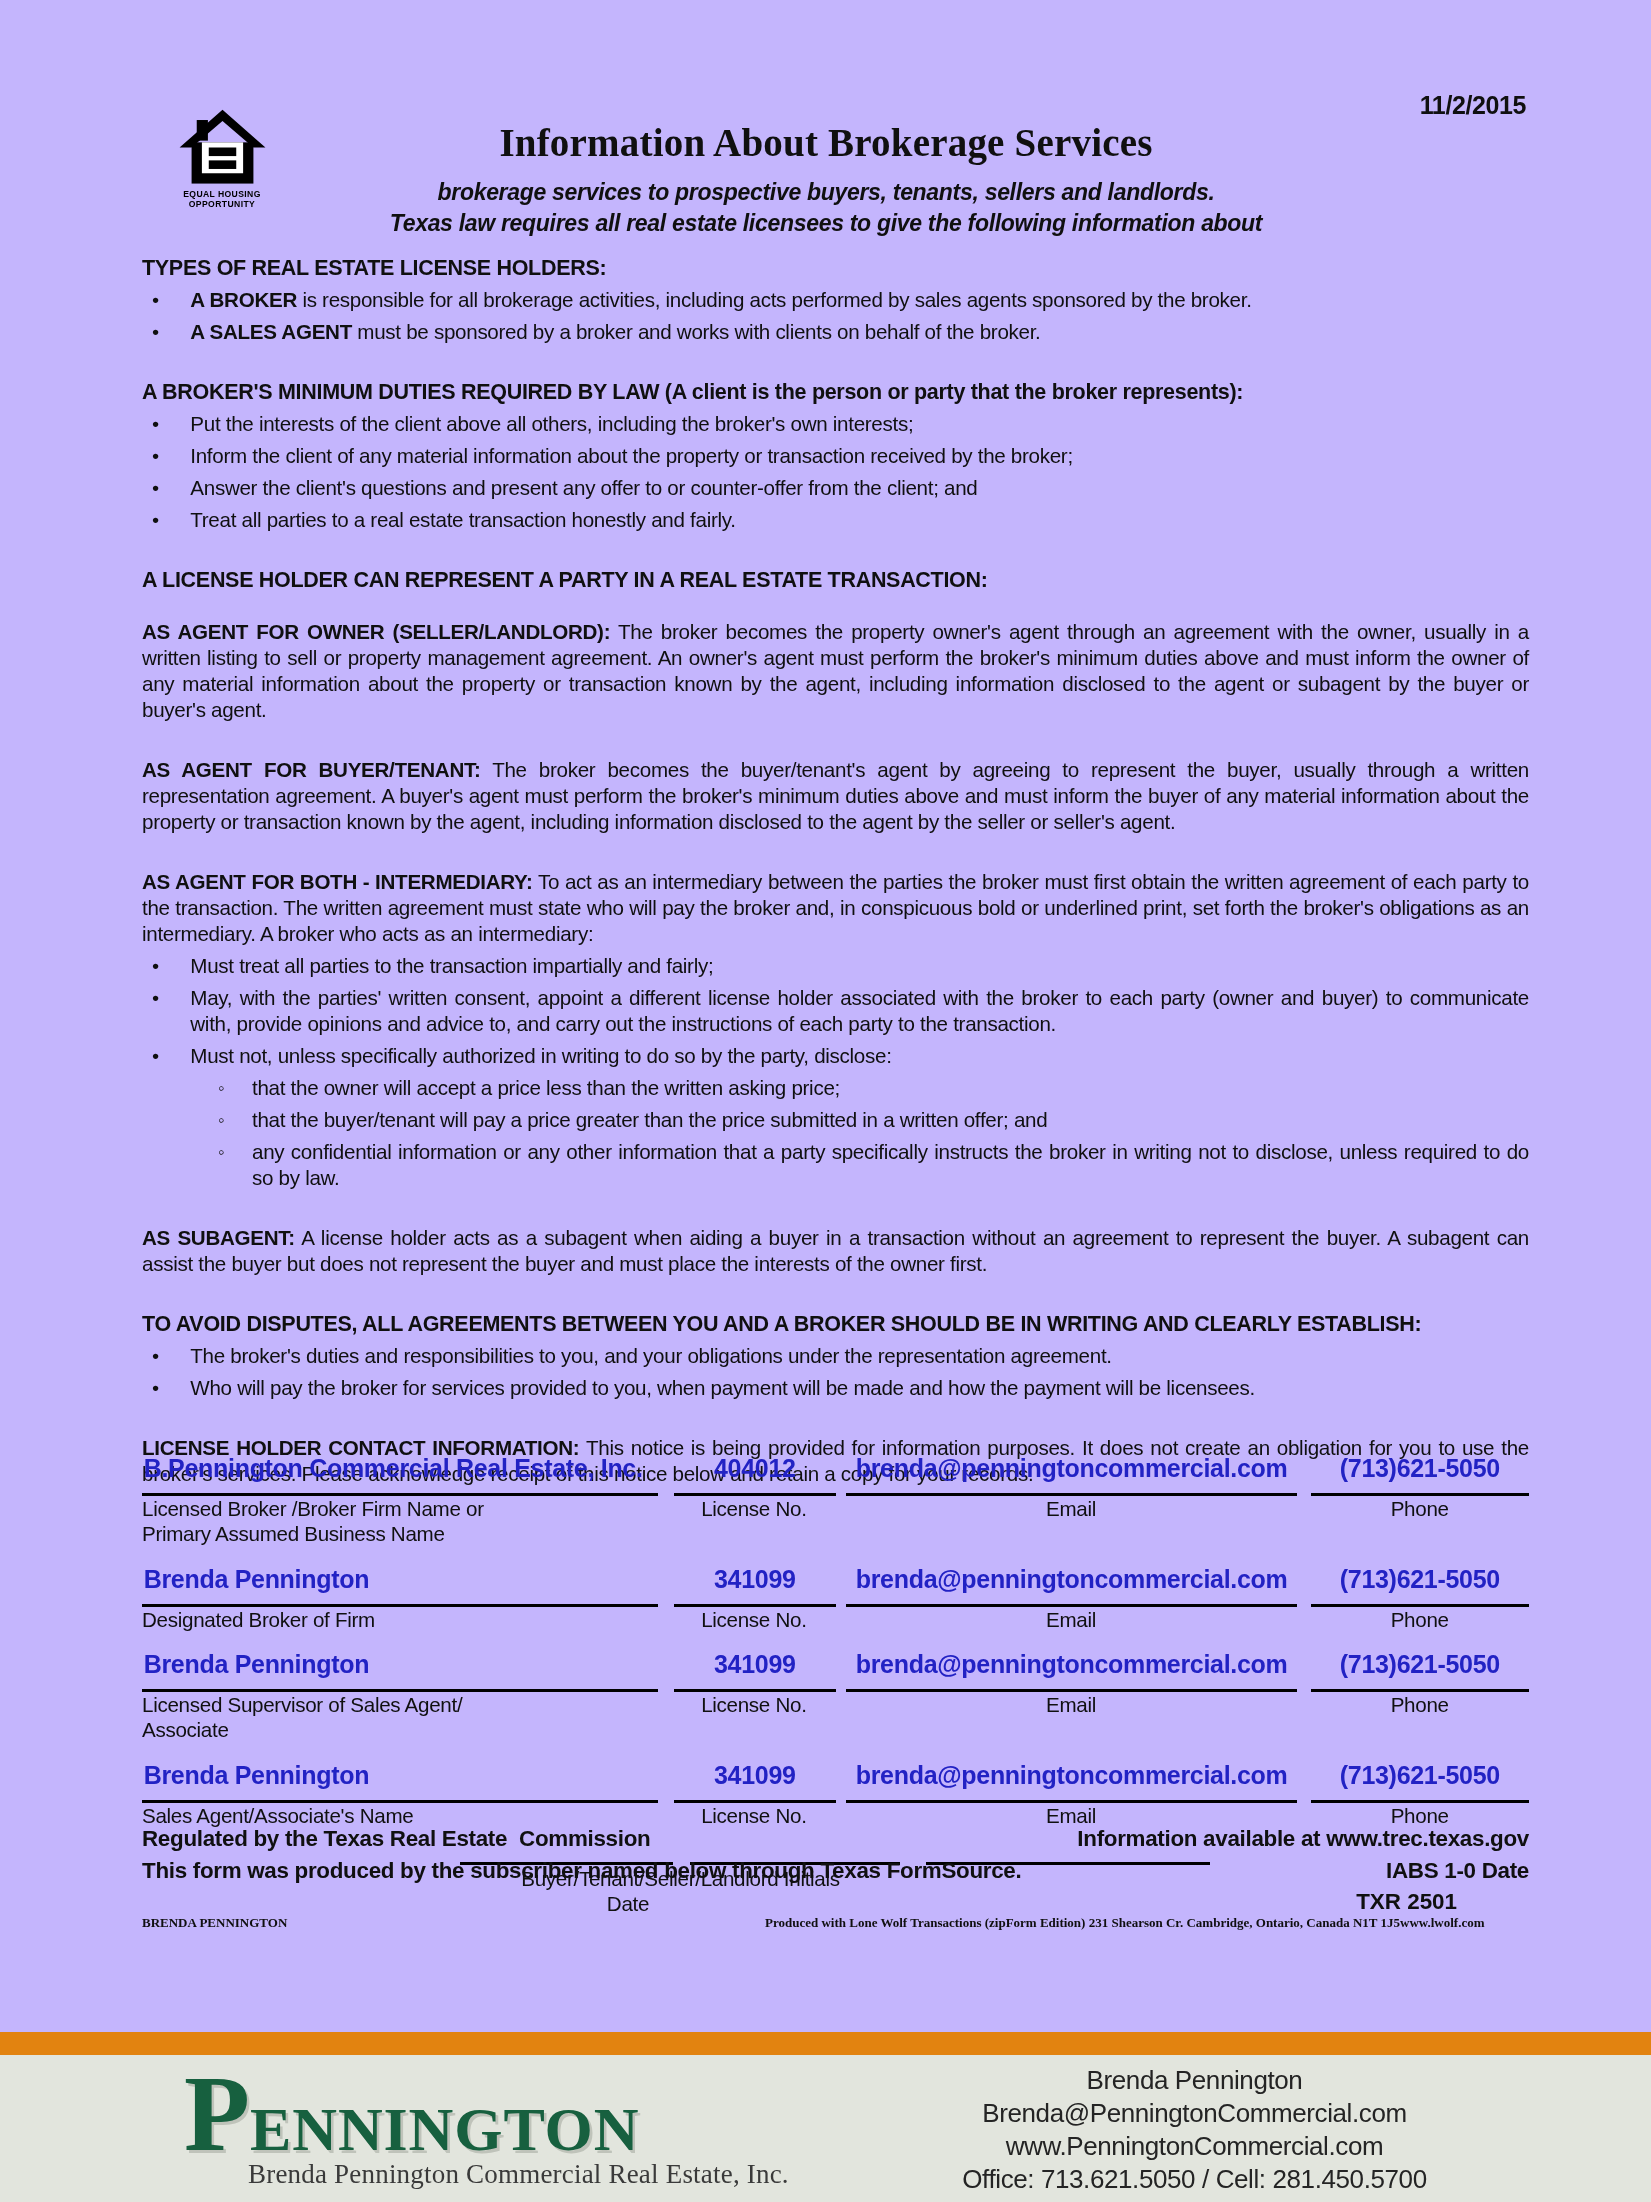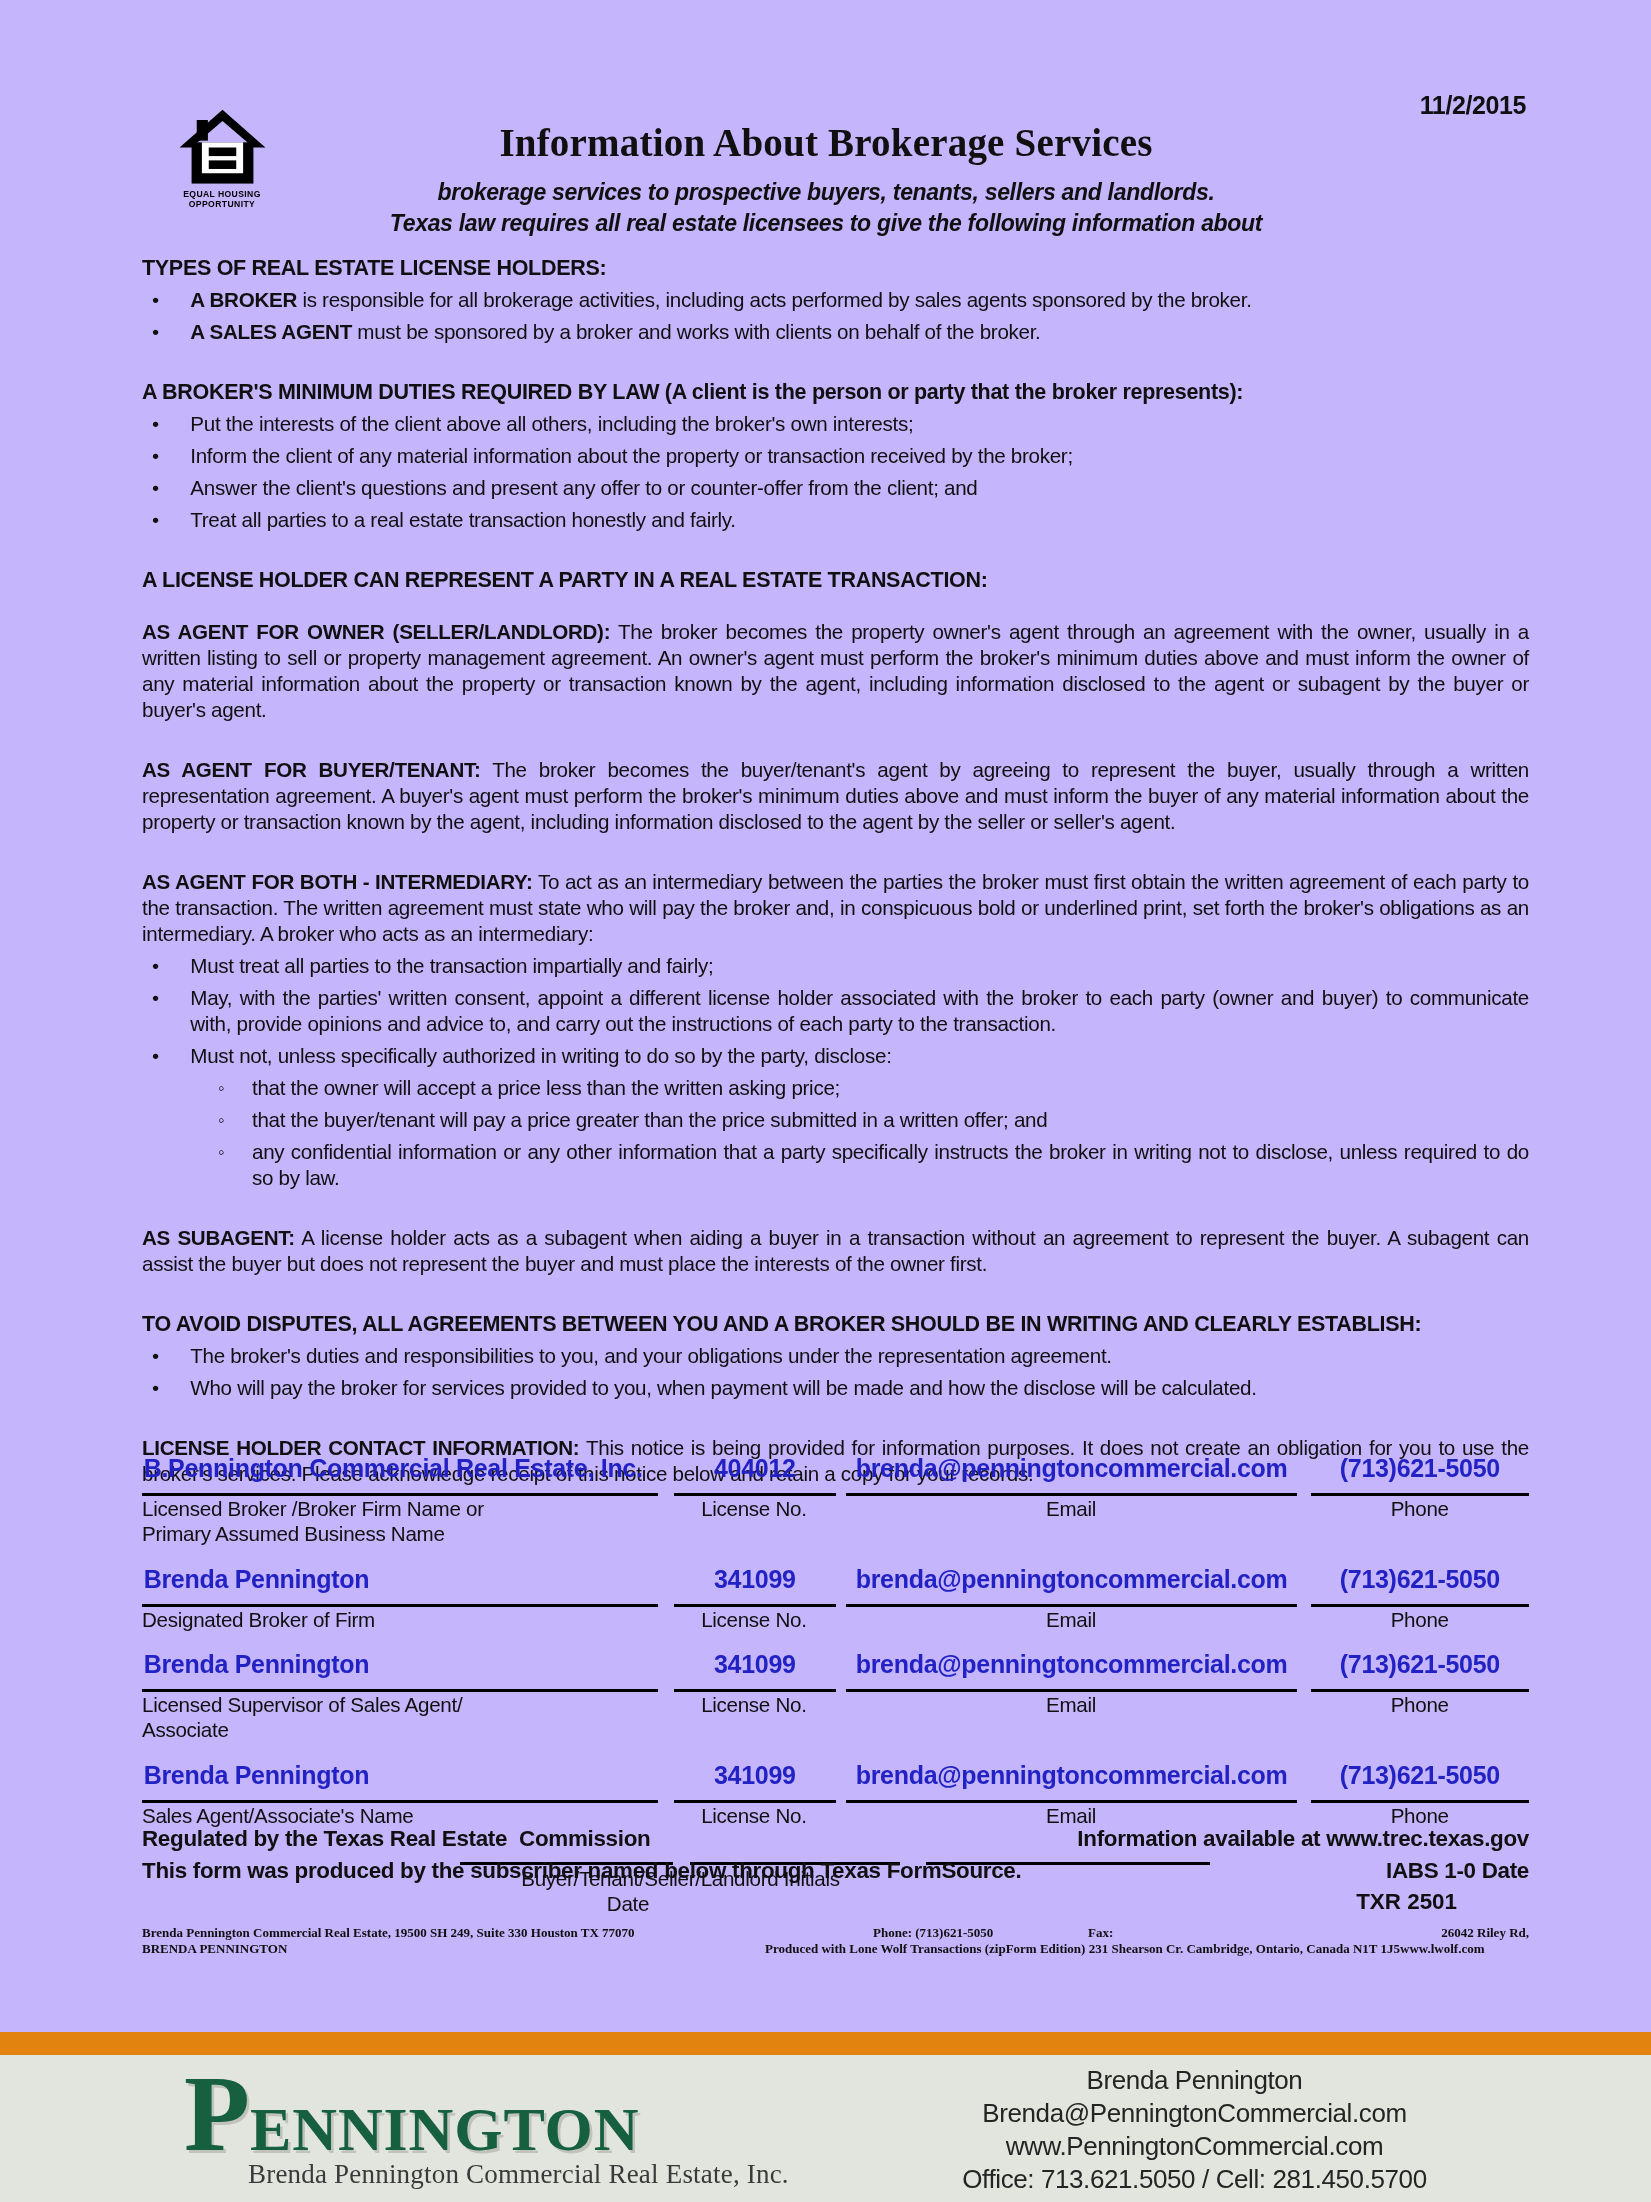--- a/index.html
+++ b/index.html
@@ -166,21 +166,21 @@
 
     <p class="p mt-l"><b class="lead">AS SUBAGENT:</b><span> A license holder acts as a subagent when aiding a buyer in a transaction without an agreement to represent the buyer. A subagent can assist the buyer but does not represent the buyer and must place the interests of the owner first.</span></p>
 
     <div class="h mt-l">TO AVOID DISPUTES, ALL AGREEMENTS BETWEEN YOU AND A BROKER SHOULD BE IN WRITING AND CLEARLY ESTABLISH:</div>
     <div class="li">
       <span class="m1">•</span>
       <span class="bt">The broker's duties and responsibilities to you, and your obligations under the representation agreement.</span>
     </div>
     <div class="li">
       <span class="m1">•</span>
-      <span class="bt">Who will pay the broker for services provided to you, when payment will be made and how the disclose will be calculated.</span>
+      <span class="bt">Who will pay the broker for services provided to you, when payment will be made and how the payment will be licensees.</span>
     </div>
 
     <p class="p mt-l"><b class="lead">LICENSE HOLDER CONTACT INFORMATION:</b><span> This notice is being provided for information purposes. It does not create an obligation for you to use the broker's services. Please acknowledge receipt of this notice below and retain a copy for your records.</span></p>
   </div>
 
   <div class="tblock">
 
     <div class="trow">
       <div class="c-name val left">B.Pennington Commercial Real Estate, Inc.</div>
       <div class="c-lic val">404012</div>
@@ -257,26 +257,20 @@
   <div class="fblock">
     <div class="frow">
       <span>Regulated by the Texas Real Estate  Commission</span>
       <span>Information available at www.trec.texas.gov</span>
     </div>
     <div class="frow frow2">
       <span>This form was produced by the subscriber named below through Texas FormSource.</span>
       <span>IABS 1-0 Date</span>
     </div>
     <div class="txr">TXR 2501</div>
-    <div class="fine fine1">
-      <span class="f-left">Brenda Pennington Commercial Real Estate, 19500 SH 249, Suite 330 Houston TX 77070</span>
-      <span class="f-phone">Phone: (713)621-5050</span>
-      <span class="f-fax">Fax:</span>
-      <span class="f-right">26042 Riley Rd,</span>
-    </div>
     <div class="fine">
       <span class="f-name">BRENDA PENNINGTON</span>
       <span class="f-produced">Produced with Lone Wolf Transactions (zipForm Edition) 231 Shearson Cr. Cambridge, Ontario, Canada N1T 1J5</span>
       <span class="f-site">www.lwolf.com</span>
     </div>
   </div>
 
   <div class="orange-bar" style="background: rgb(226, 131, 16);"></div>
   <div class="banner" style="background: rgb(226, 229, 221);">
     <div class="blogo" style="color: rgb(23, 96, 63);">

